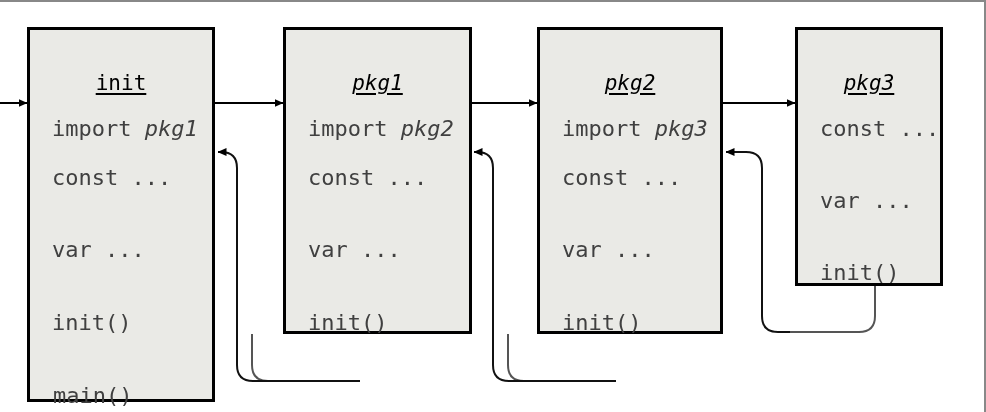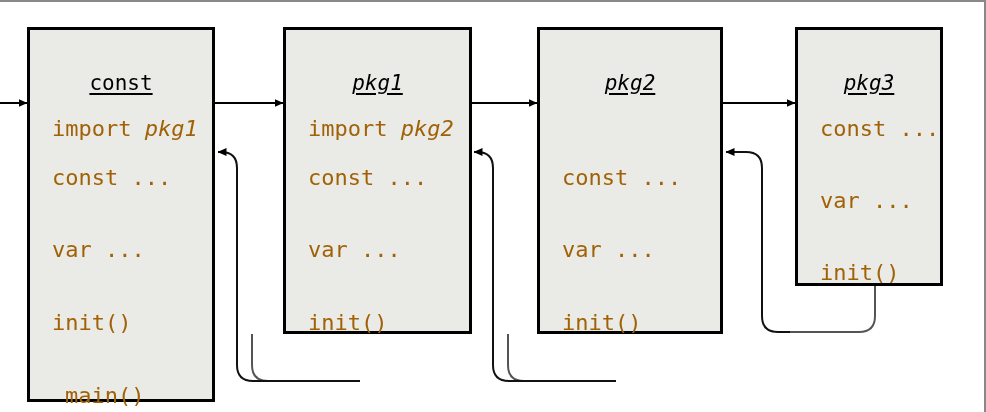--- a/index.html
+++ b/index.html
@@ -42,21 +42,21 @@
     font-style: italic;
     letter-spacing: 0px;
     white-space: nowrap;
   }
   .pkg-title.plain {
     font-style: normal;
   }
   .pkg-line {
     position: absolute;
     font-size: 22px;
-    color: #a16207;
+    color: #404040;
     white-space: nowrap;
     line-height: 1;
   }
   .pkg-line .em {
     font-style: italic;
   }
 </style>
 </head>
 <body>
 
@@ -129,38 +129,39 @@
 
     <g>
       <line x1="878" y1="117" x2="878" y2="154" stroke="#000000" stroke-width="2" marker-end="url(#arrowheadsm)"></line>
     </g>
     <g>
       <line x1="878" y1="189" x2="878" y2="227" stroke="#000000" stroke-width="2" marker-end="url(#arrowheadsm)"></line>
     </g>
   </svg>
 
   <div class="pkg-box" style="left:27px; top:25px; width:188px; height:375px;">
-    <div class="pkg-title plain" style="top:41px;">const</div>
+    <div class="pkg-title plain" style="top:41px;">init</div>
     <div class="pkg-line" style="left:22px; top:88px;"><span>import </span><span class="em">pkg1</span></div>
     <div class="pkg-line" style="left:22px; top:137px;"><span>const ...</span></div>
     <div class="pkg-line" style="left:22px; top:209px;"><span>var ...</span></div>
     <div class="pkg-line" style="left:22px; top:282px;"><span>init()</span></div>
-    <div class="pkg-line" style="left:35px; top:355px;"><span>main()</span></div>
+    <div class="pkg-line" style="left:23px; top:355px;"><span>main()</span></div>
   </div>
 
   <div class="pkg-box" style="left:283px; top:25px; width:189px; height:307px;">
     <div class="pkg-title" style="top:41px;">pkg1</div>
     <div class="pkg-line" style="left:22px; top:88px;text-align:center;"><span>import </span><span class="em">pkg2</span></div>
     <div class="pkg-line" style="left:22px; top:137px;"><span>const ...</span></div>
     <div class="pkg-line" style="left:22px; top:209px;"><span>var ...</span></div>
     <div class="pkg-line" style="left:22px; top:282px;"><span>init()</span></div>
   </div>
 
   <div class="pkg-box" style="left:537px; top:25px; width:186px; height:307px;">
     <div class="pkg-title" style="top:41px;">pkg2</div>
+    <div class="pkg-line" style="left:22px; top:88px;"><span>import </span><span class="em">pkg3</span></div>
     <div class="pkg-line" style="left:22px; top:137px;"><span>const ...</span></div>
     <div class="pkg-line" style="left:22px; top:209px;"><span>var ...</span></div>
     <div class="pkg-line" style="left:22px; top:282px;"><span>init()</span></div>
   </div>
 
   <div class="pkg-box" style="left:795px; top:25px; width:148px; height:259px;">
     <div class="pkg-title" style="top:41px;">pkg3</div>
     <div class="pkg-line" style="left:22px; top:88px;"><span>const ...</span></div>
     <div class="pkg-line" style="left:22px; top:160px;"><span>var ...</span></div>
     <div class="pkg-line" style="left:22px; top:232px;"><span>init()</span></div>

